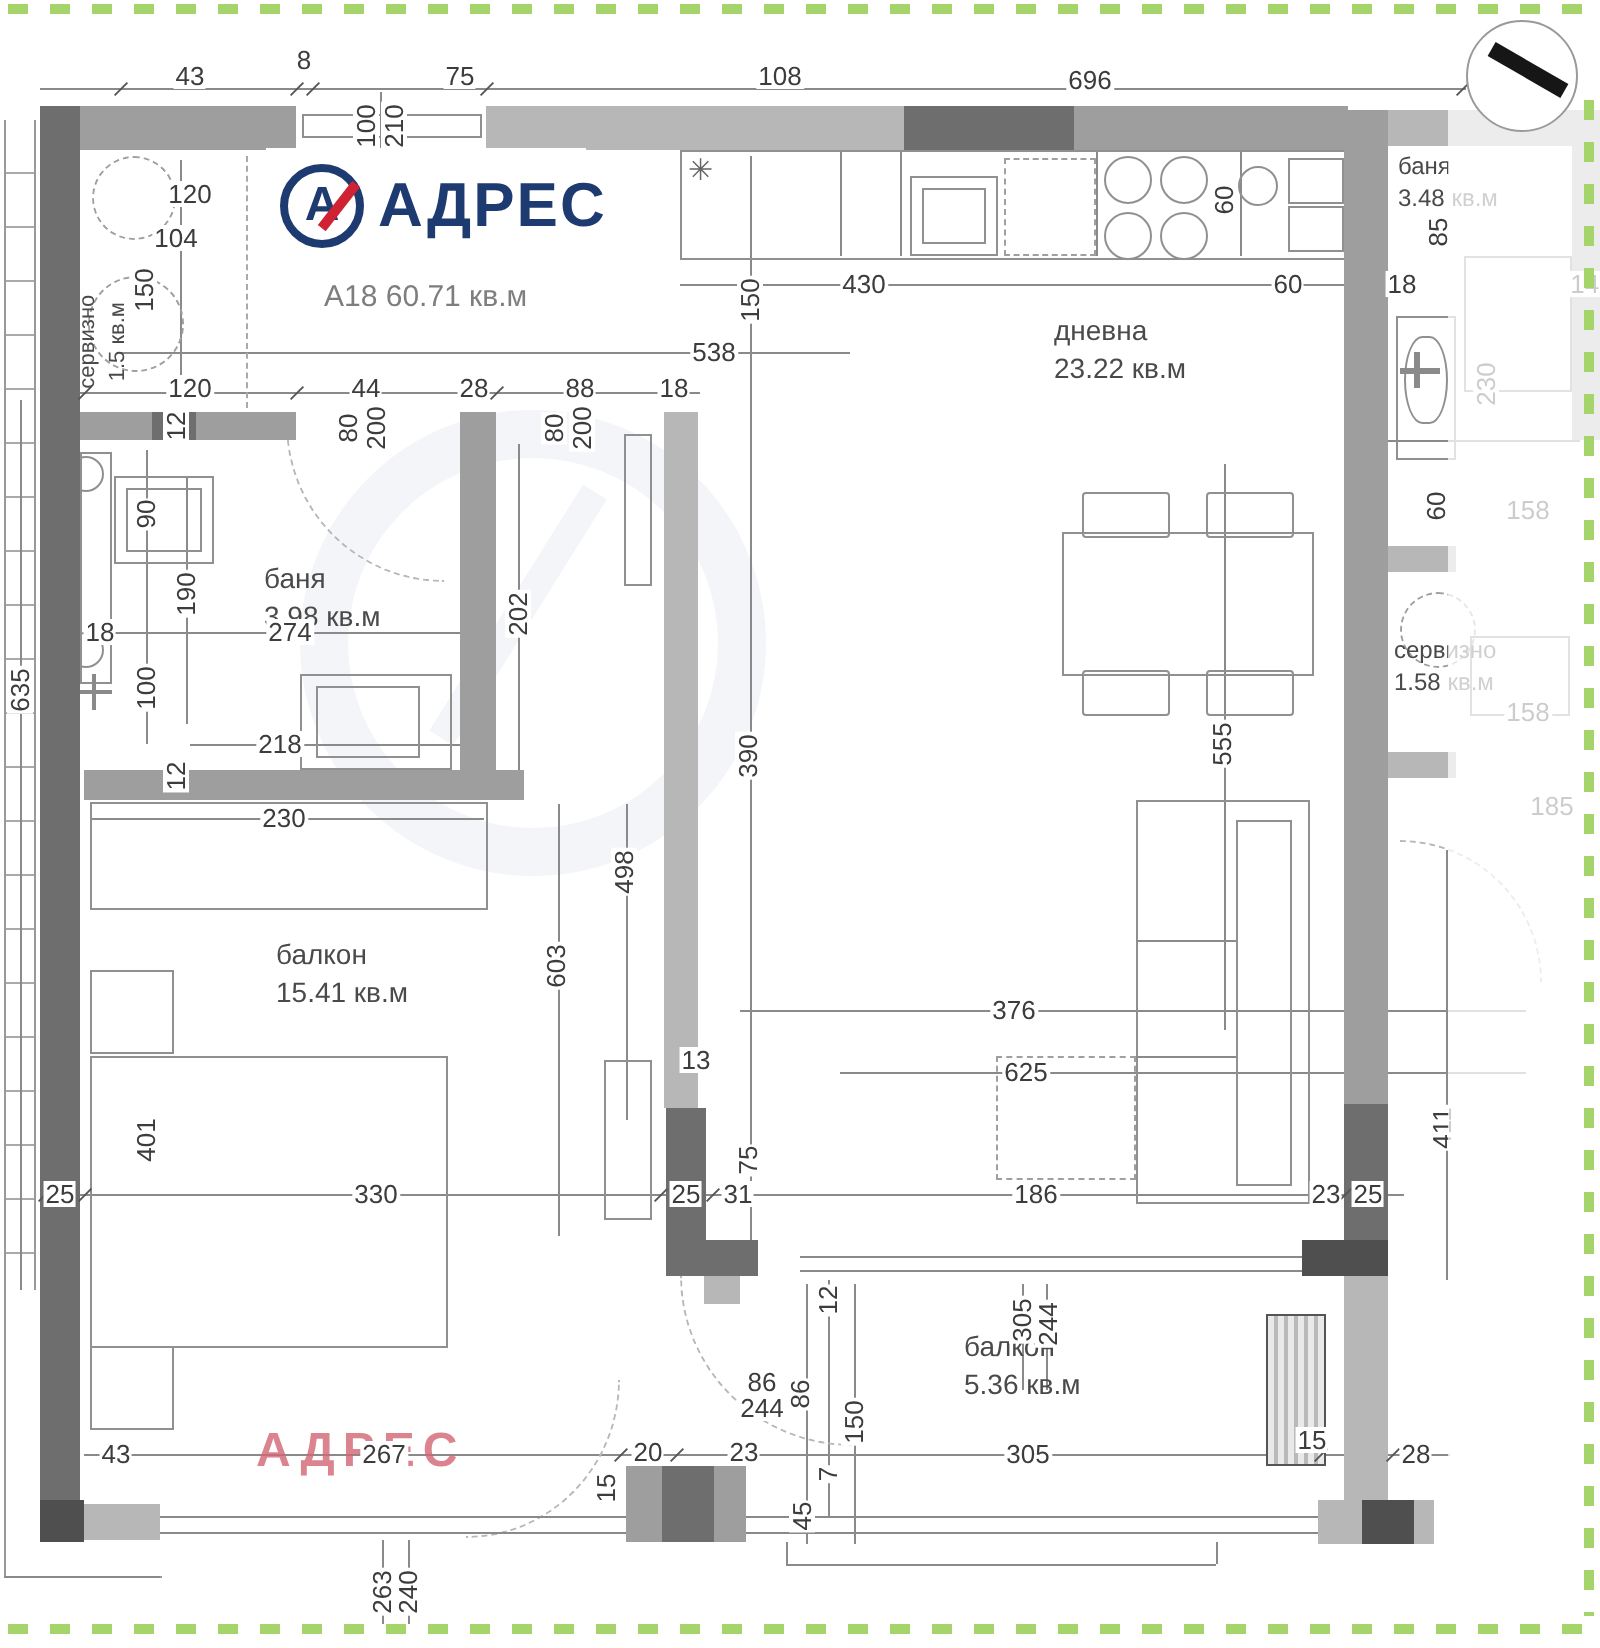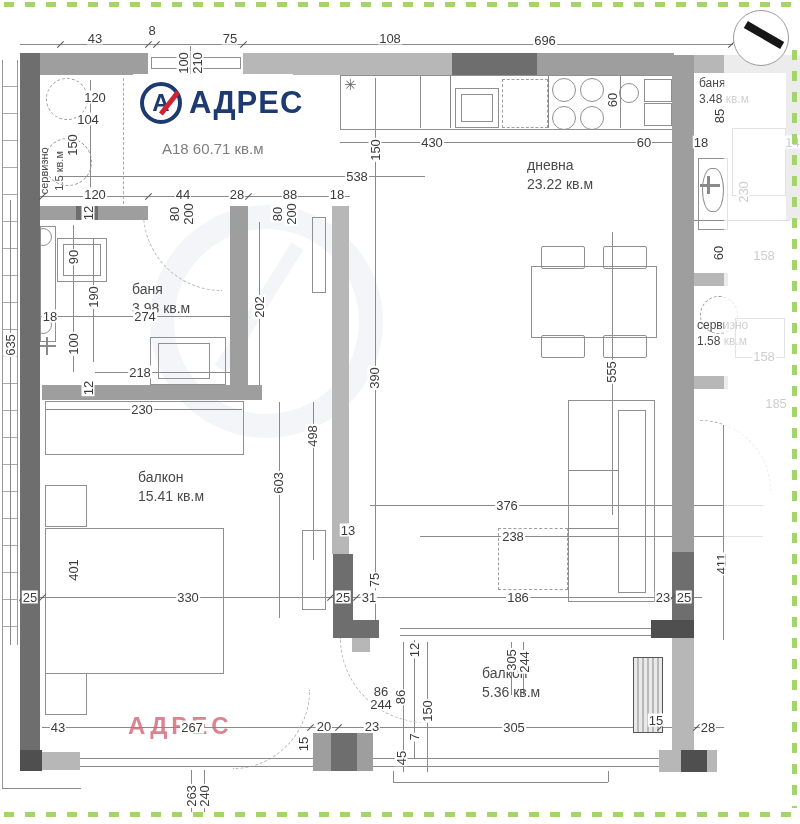--- a/index.html
+++ b/index.html
@@ -286,21 +286,21 @@
       <span class="dim v" style="left: 312px; top: 436px;">498</span>
       <span class="dim v" style="left: 278px; top: 483px;">603</span>
       <span class="dim v" style="left: 73px; top: 570px;">401</span>
       <span class="dim" style="left: 30px; top: 597px;">25</span>
       <span class="dim" style="left: 188px; top: 597px;">330</span>
       <span class="dim" style="left: 348px; top: 530px;">13</span>
       <span class="dim" style="left: 343px; top: 597px;">25</span>
       <span class="dim" style="left: 369px; top: 597px;">31</span>
       <span class="dim v" style="left: 374px; top: 580px;">75</span>
       <span class="dim" style="left: 507px; top: 505px;">376</span>
-      <span class="dim" style="left: 513px; top: 536px;">238</span>
+      <span class="dim" style="left: 513px; top: 536px;">625</span>
       <span class="dim" style="left: 518px; top: 597px;">186</span>
       <span class="dim" style="left: 663px; top: 597px;">23</span>
       <span class="dim" style="left: 684px; top: 597px;">25</span>
       <span class="dim v" style="left: 611px; top: 372px;">555</span>
       <span class="dim" style="left: 432px; top: 142px;">430</span>
       <span class="dim v" style="left: 375px; top: 150px;">150</span>
       <span class="dim" style="left: 357px; top: 176px;">538</span>
       <span class="dim v" style="left: 612px; top: 100px;">60</span>
       <span class="dim" style="left: 644px; top: 142px;">60</span>
       <span class="dim" style="left: 701px; top: 142px;">18</span>

